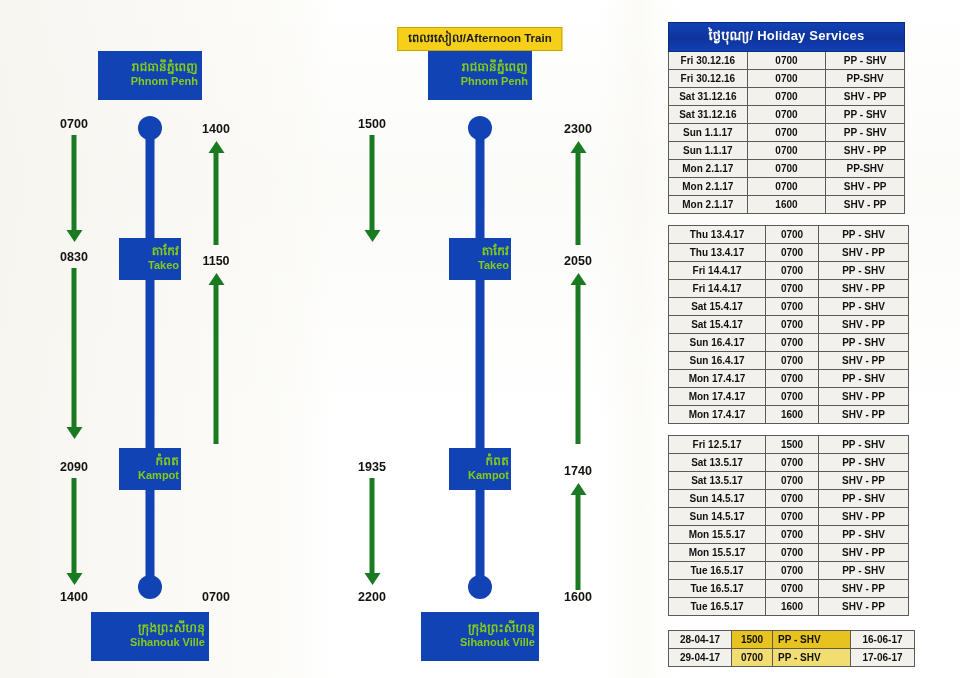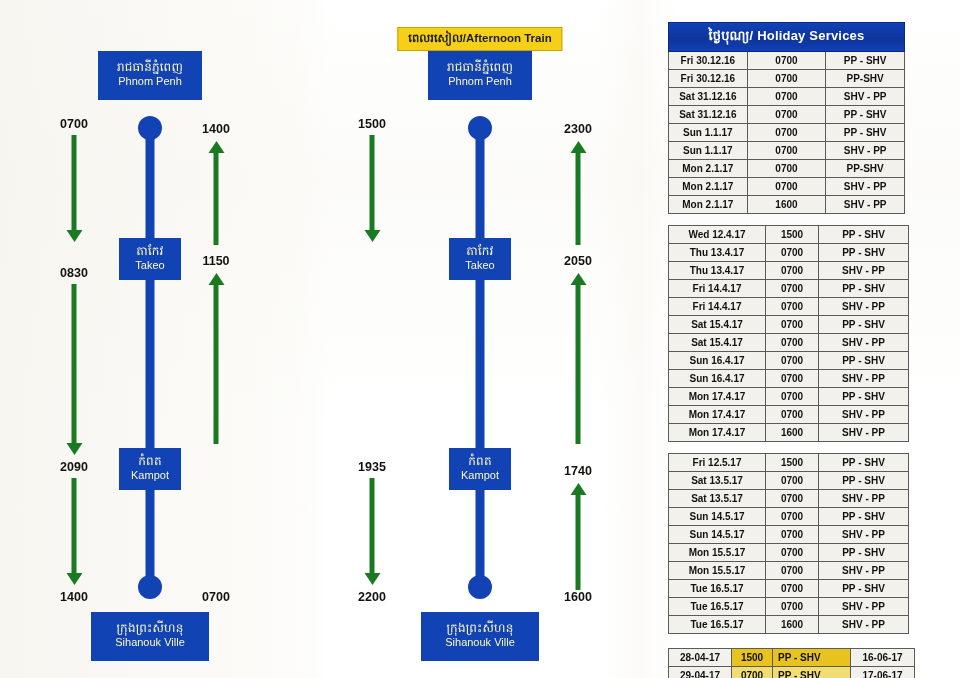--- a/index.html
+++ b/index.html
@@ -55,23 +55,23 @@
     white-space: nowrap;
     text-align: center;
     line-height: 1.1;
   }
 
   .station-box {
     position: absolute;
     left: 50%;
     transform: translateX(-50%);
     background: #1243b5;
-    color: #fef9c3;
-    text-align: center;
-    font-weight: normal;
+    color: #84cc16;
+    text-align: right;
+    font-weight: bold;
     line-height: 1.25;
     box-sizing: border-box;
   }
   .station-box .kh {
     display: block;
     font-size: 12px;
     letter-spacing: 0.2px;
   }
   .station-box .en {
     display: block;
@@ -255,21 +255,21 @@
 
     <div class="station-box terminus-box-bottom">
       <span class="kh">ក្រុងព្រះសីហនុ</span>
       <span class="en">Sihanouk Ville</span>
     </div>
 
     <div class="rail rail-down" style="top:135px;height:110px;">
       <div class="arrow down" style="top:0;height:96px;"></div>
       <div class="time-label time-center" style="top:-18px;">0700</div>
     </div>
-    <div class="rail rail-down" style="top:284px;height:175px;">
+    <div class="rail rail-down" style="top:268px;height:175px;">
       <div class="arrow down" style="top:0;height:160px;"></div>
       <div class="time-label time-center" style="top:-18px;">0830</div>
     </div>
     <div class="rail rail-down" style="top:478px;height:110px;">
       <div class="arrow down" style="top:0;height:96px;"></div>
       <div class="time-label time-center" style="top:-18px;">2090</div>
     </div>
     <div class="rail rail-down" style="top:600px;height:2px;">
       <div class="time-label time-center" style="top:-10px;">1400</div>
     </div>
@@ -401,25 +401,20 @@
             <td class="c-route">SHV - PP</td>
           </tr>
         </tbody>
     </table>
 
     <div class="block-gap"></div>
 
     <table class="sched">
       <tbody id="block2-body">
           <tr>
-            <td class="c-date">Wed  12.4.17</td>
-            <td class="c-time">1500</td>
-            <td class="c-route">PP - SHV</td>
-          </tr>
-          <tr>
             <td class="c-date">Thu  13.4.17</td>
             <td class="c-time">0700</td>
             <td class="c-route">PP - SHV</td>
           </tr>
           <tr>
             <td class="c-date">Thu  13.4.17</td>
             <td class="c-time">0700</td>
             <td class="c-route">SHV - PP</td>
           </tr>
           <tr>

